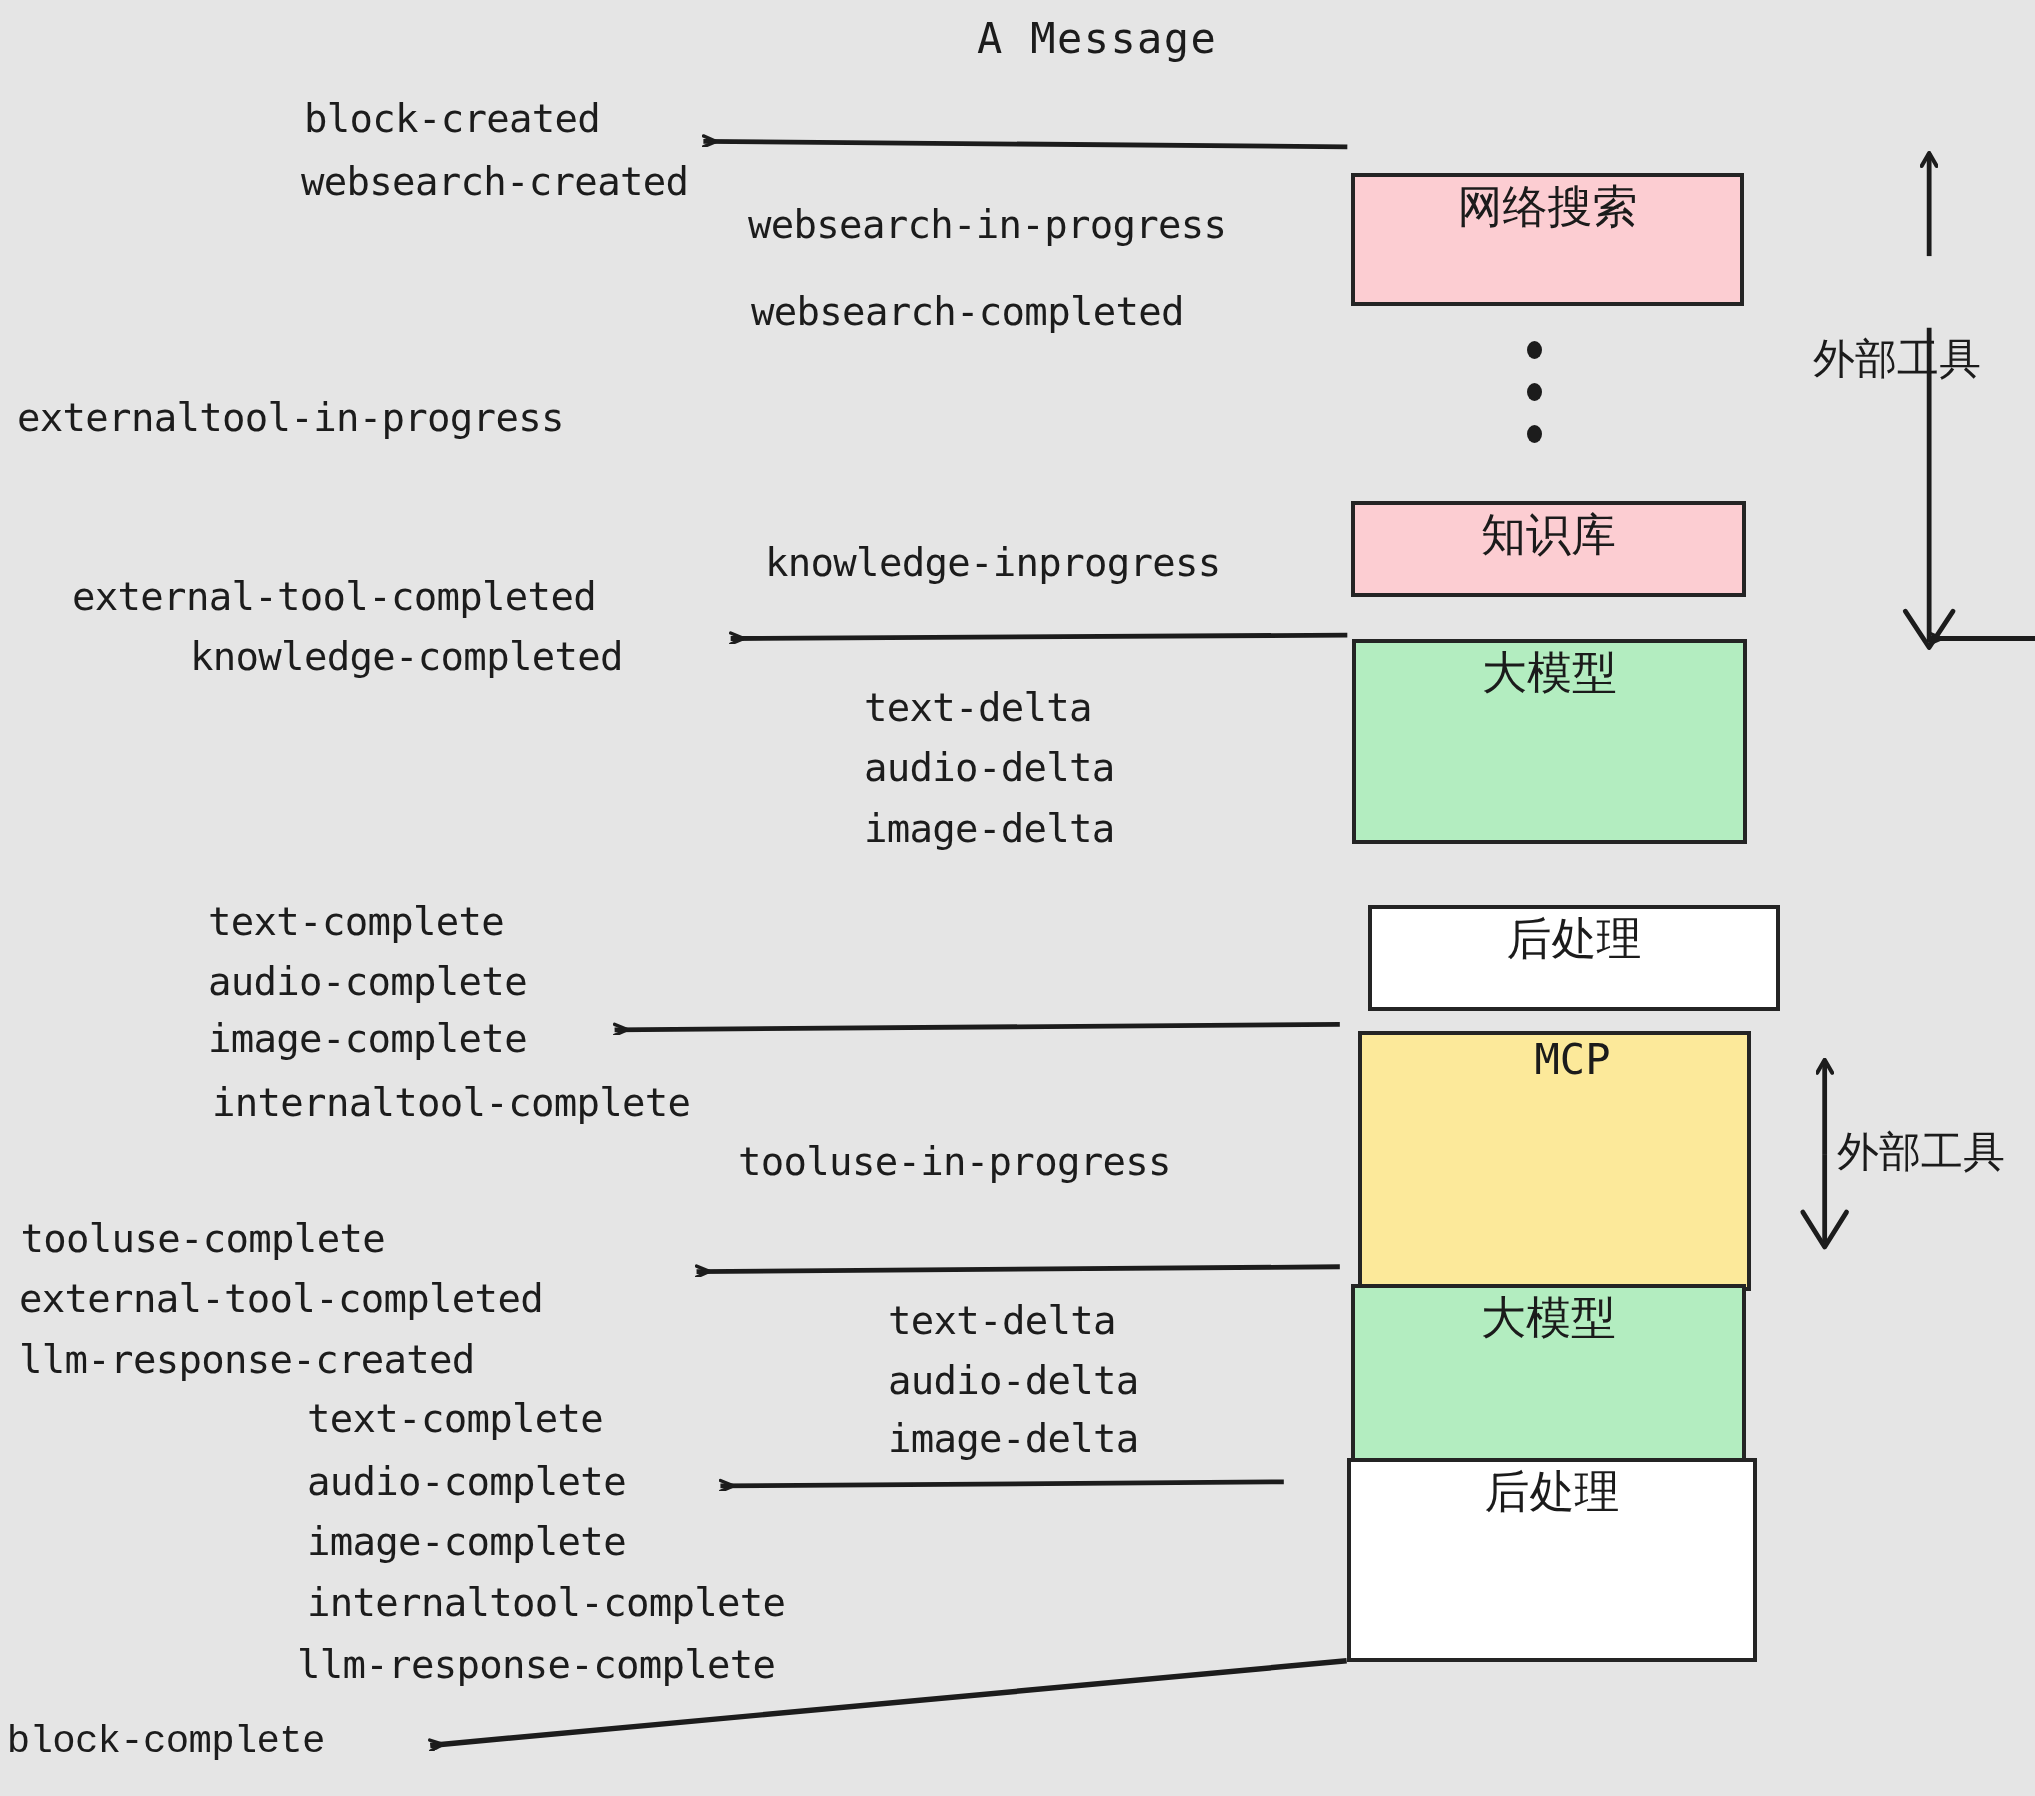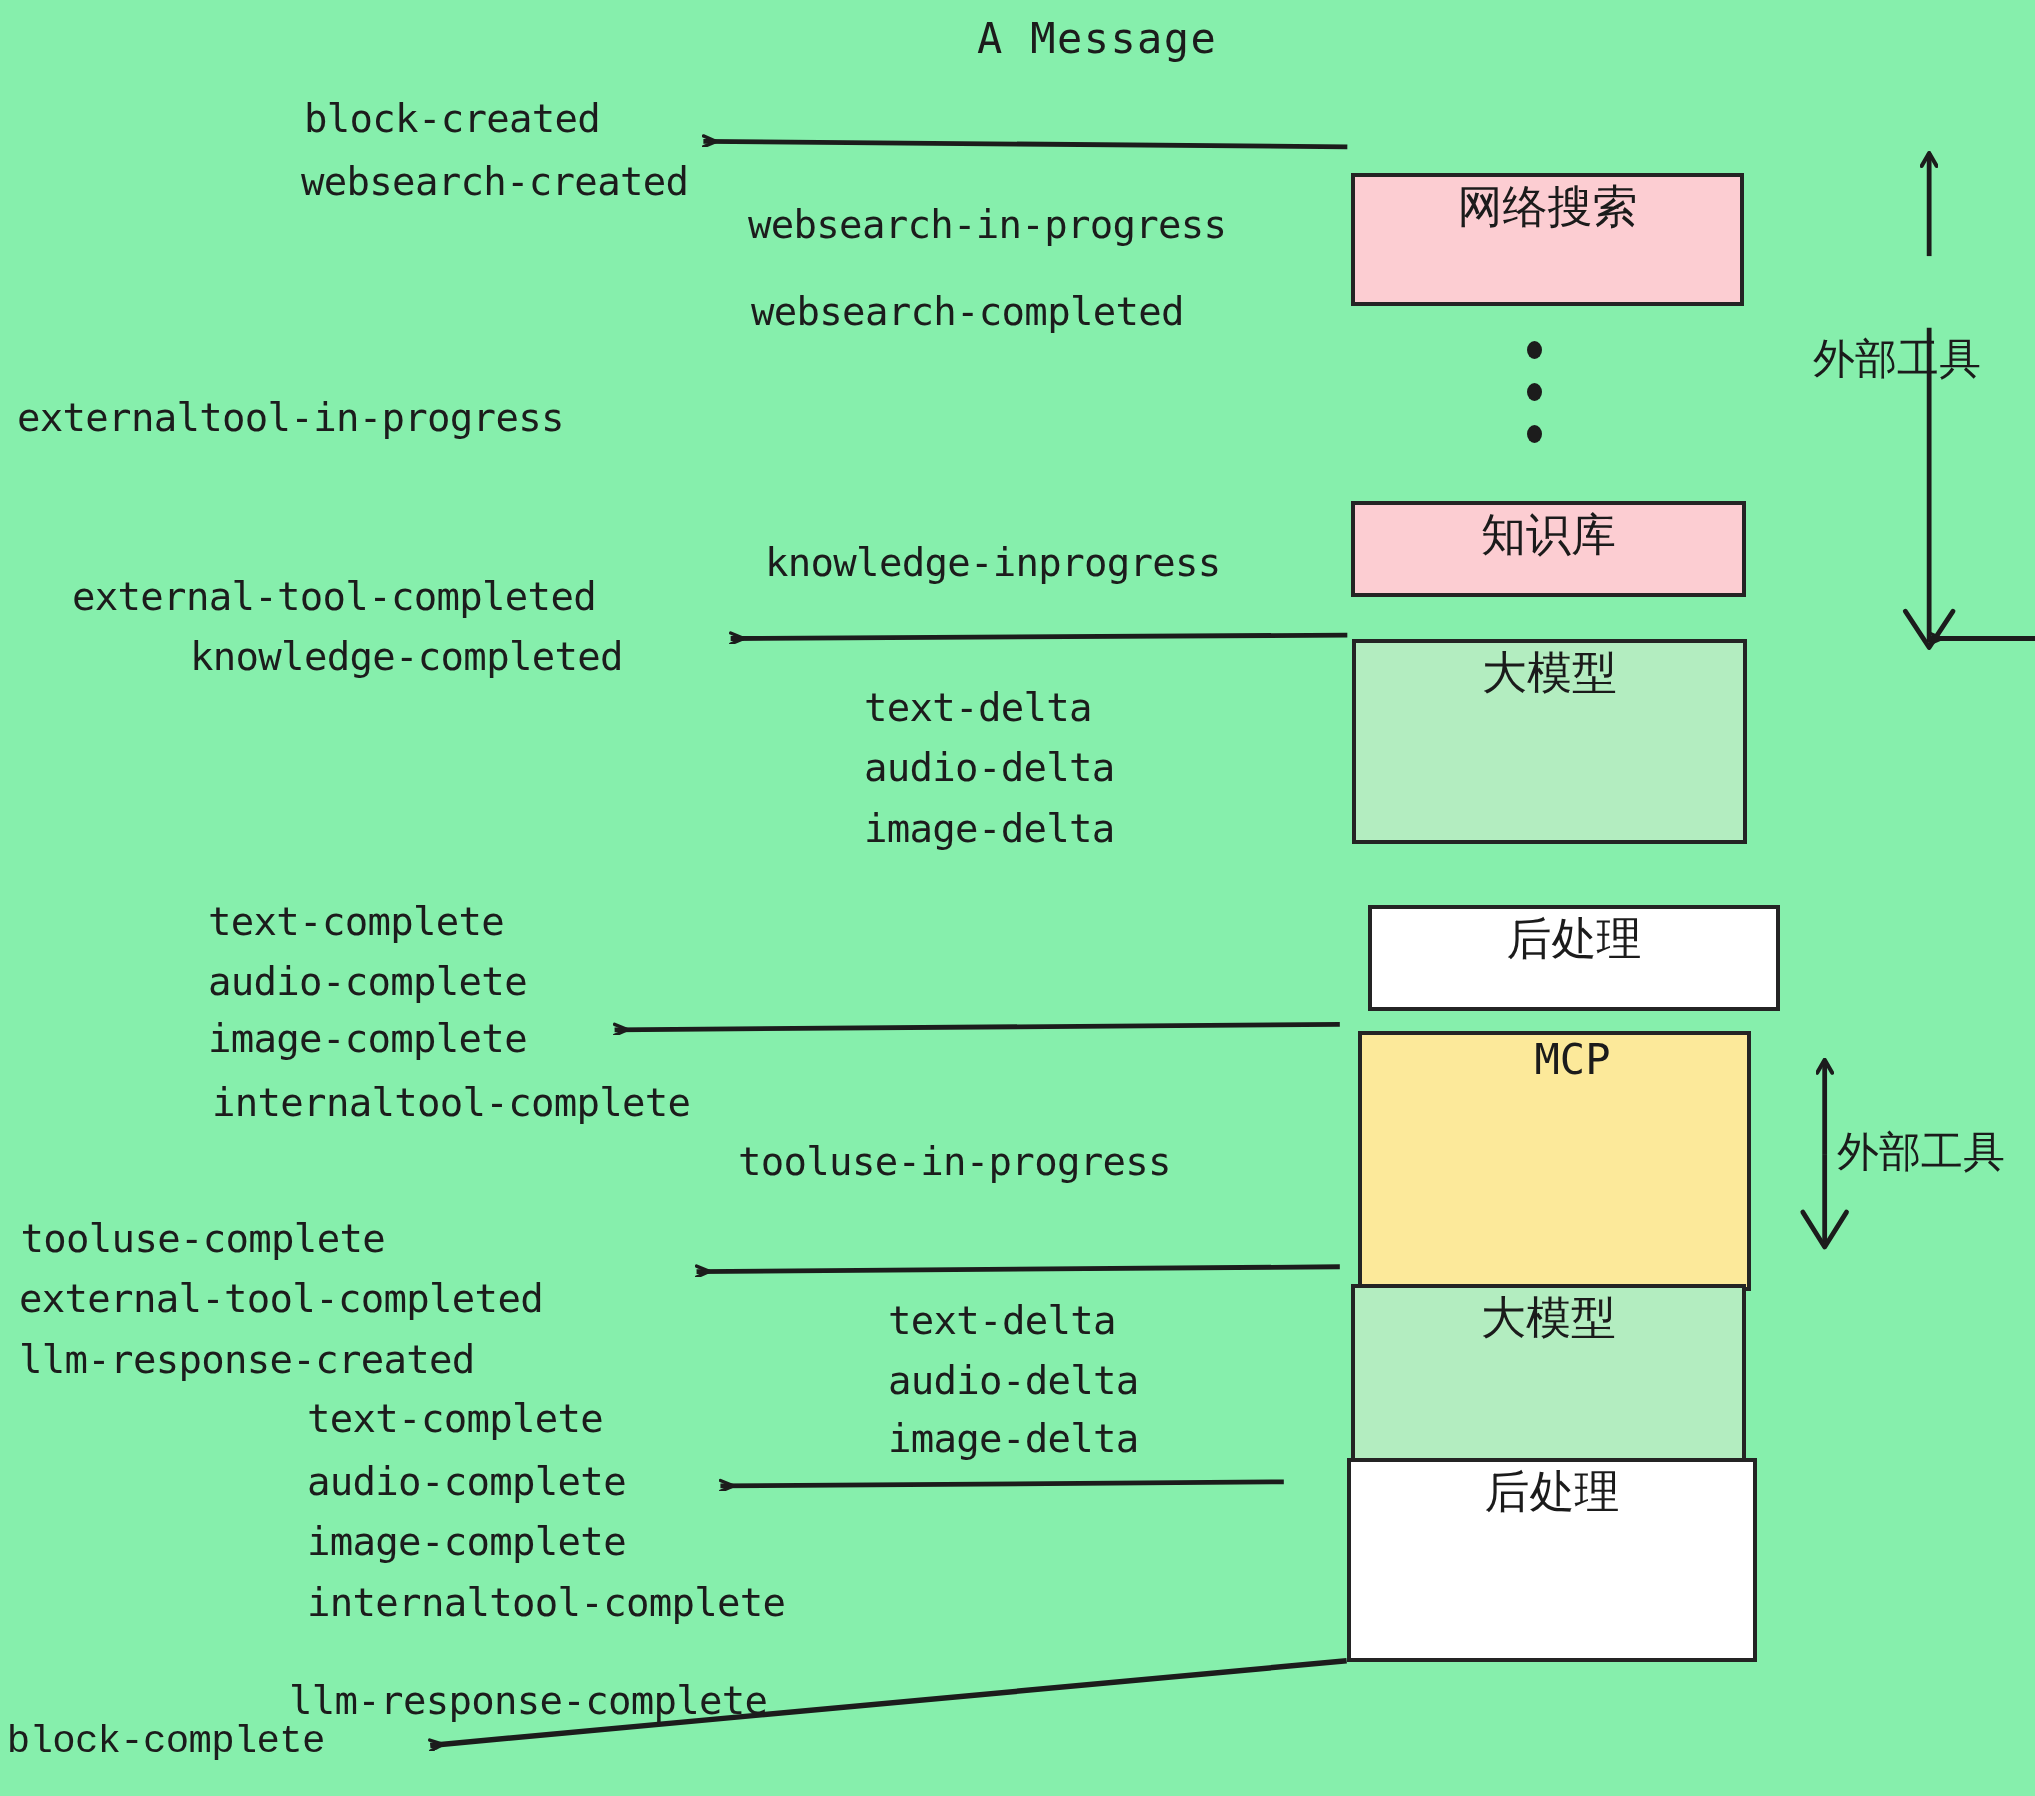--- a/index.html
+++ b/index.html
@@ -1,20 +1,20 @@
 <!DOCTYPE html>
 <html style="font-size:11px"><head>
 <meta charset="utf-8">
 <style>
   html,body{margin:0;padding:0;background:#fff;}
   #stage{
     position:relative;
     width:2035px;
     height:1796px;
-    background:#86efac;
+    background:#e5e5e5;
     font-family:"DejaVu Sans Mono", monospace;
     overflow:hidden;
   }
   .ev{
     position:absolute;
     font-family:"DejaVu Sans Mono","Liberation Mono",monospace;
     font-size:39px;
     line-height:1.0;
     color:#1c1c1c;
     white-space:pre;
@@ -151,21 +151,21 @@
   <div class="ev" style="left:19px;top:1340px;">llm-response-created</div>
 
   <div class="ev" style="left:888px;top:1301px;">text-delta</div>
   <div class="ev" style="left:888px;top:1361px;">audio-delta</div>
   <div class="ev" style="left:888px;top:1419px;">image-delta</div>
 
   <div class="ev" style="left:307px;top:1399px;">text-complete</div>
   <div class="ev" style="left:307px;top:1462px;">audio-complete</div>
   <div class="ev" style="left:307px;top:1522px;">image-complete</div>
   <div class="ev" style="left:307px;top:1583px;">internaltool-complete</div>
-  <div class="ev" style="left:289px;top:1645px;margin-top:36px;">llm-response-complete</div>
+  <div class="ev" style="left:297px;top:1645px;">llm-response-complete</div>
 
   <div class="ev" style="left:6.8px;top:1723px;font-family:Liberation Mono, monospace;">block-complete</div>
 
   <div class="box" style="left:1351px;top:173px;width:393px;height:133px;background:#fccdd2;">
     <span>网络搜索</span>
   </div>
 
   <div class="dots" style="left:1524px;top:341px;width:20.5px;height:102px;">
     <span></span>
     <span></span>

